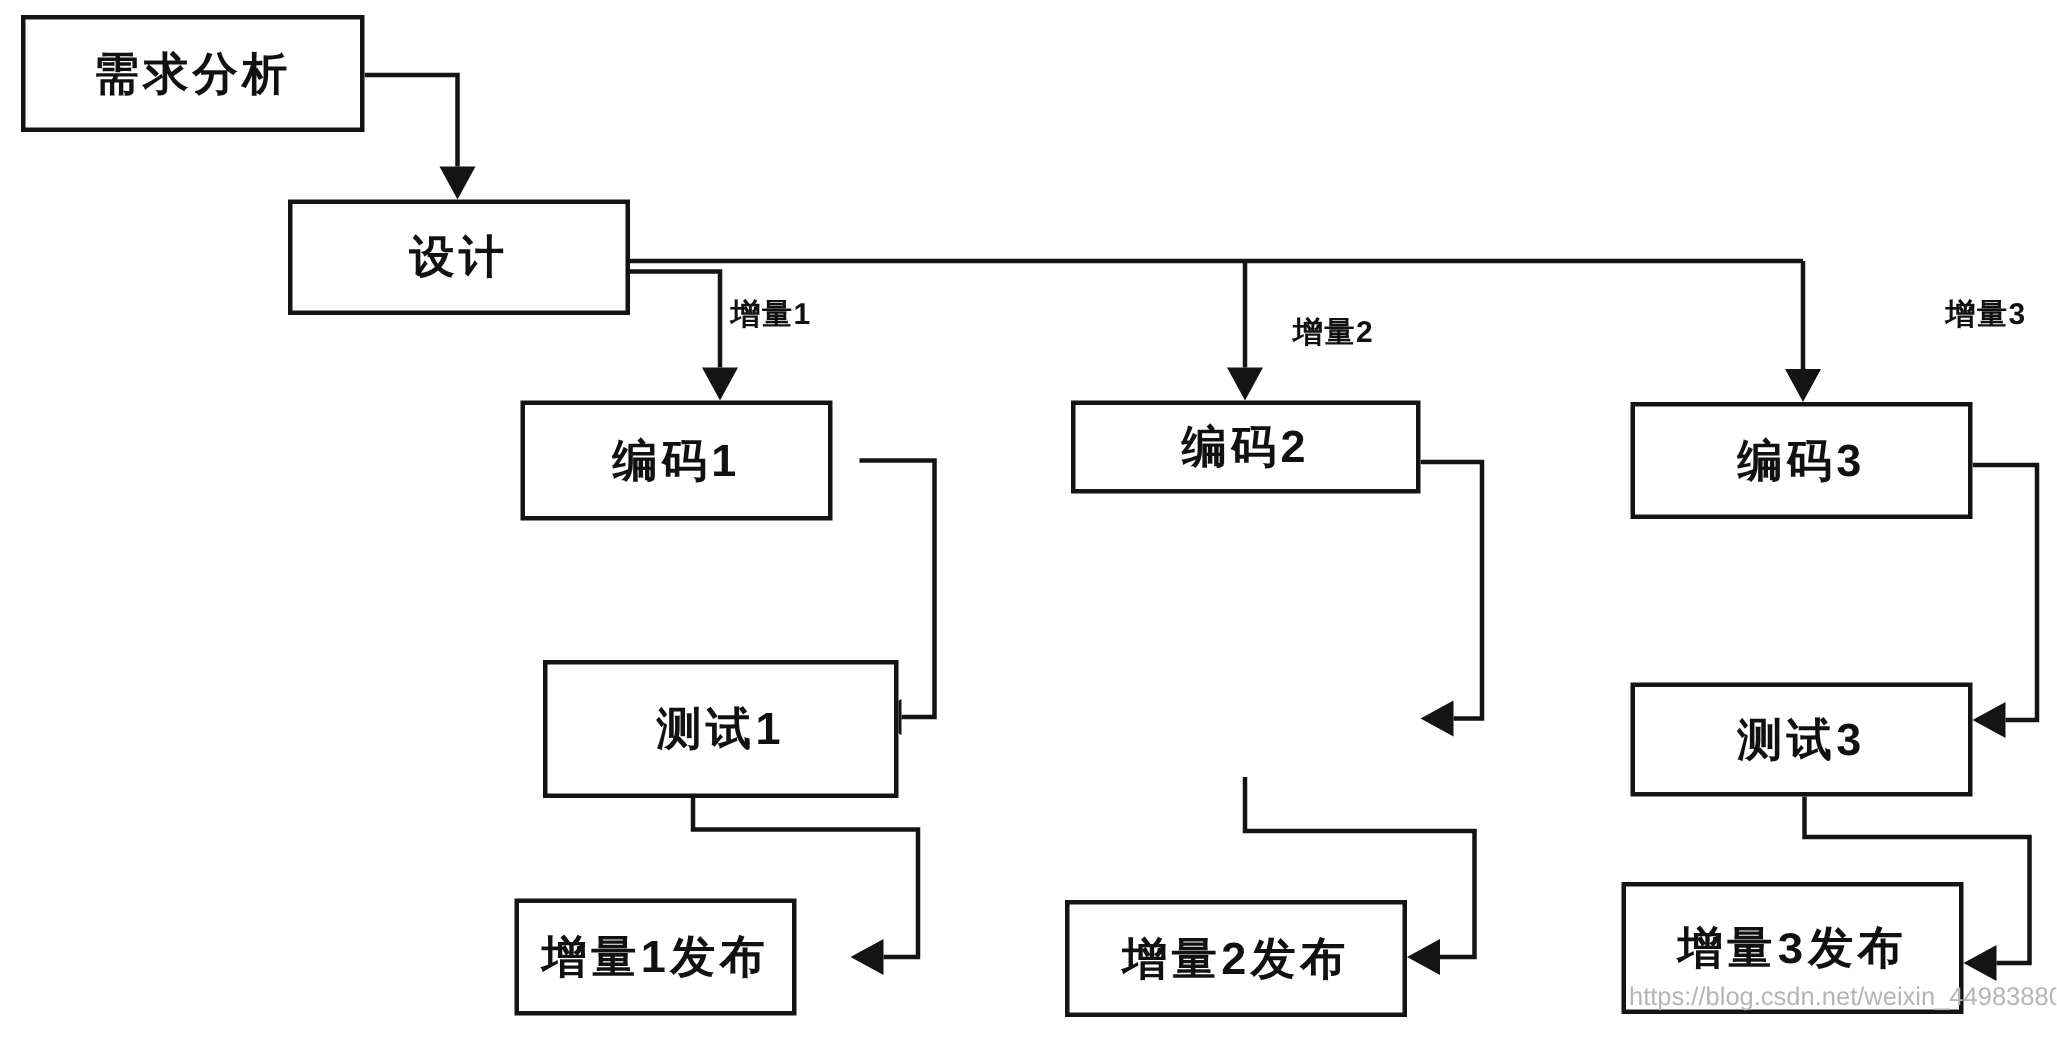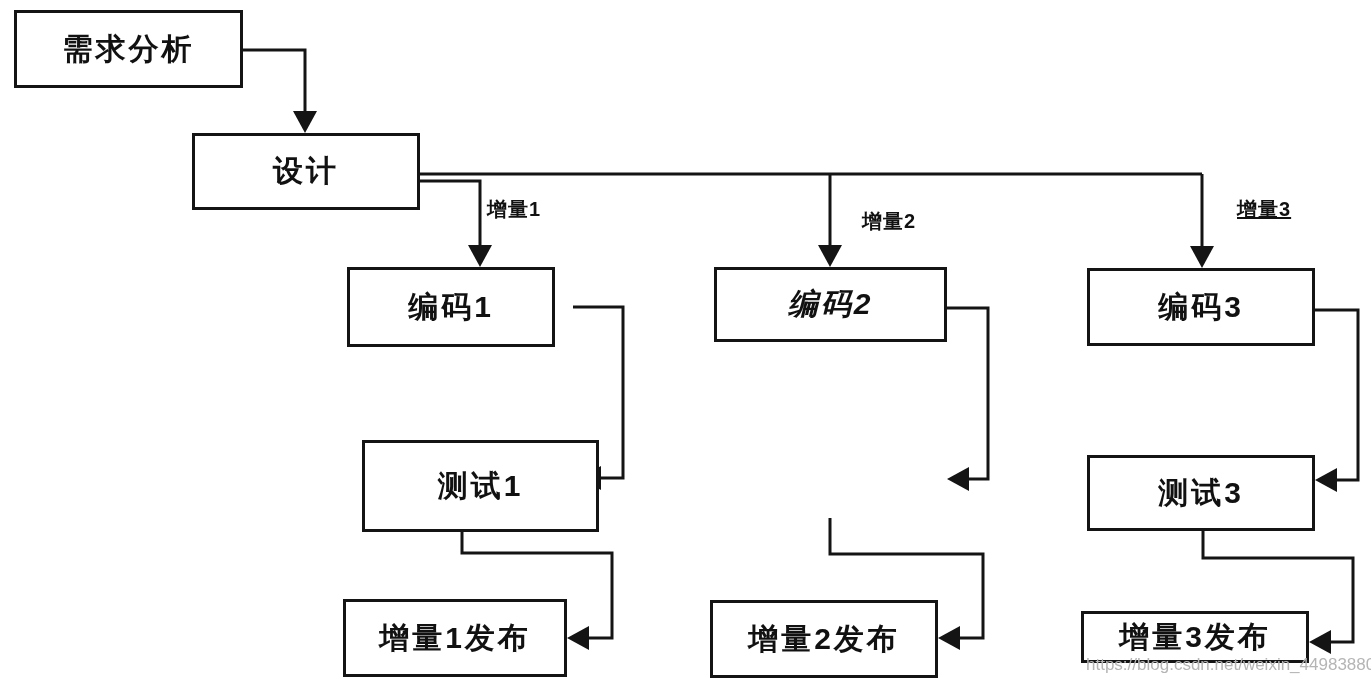--- a/index.html
+++ b/index.html
@@ -52,32 +52,32 @@
     font-size: 17px;
     color: #b5b5b5;
     z-index: 4;
     white-space: nowrap;
   }
 
   
   #n-req    { left: 14px;   top: 10px;  width: 229px; height: 78px; }
   #n-design { left: 192px;  top: 133px; width: 228px; height: 77px; }
   #n-code1  { left: 347px;  top: 267px; width: 208px; height: 80px; }
-  #n-code2  { left: 714px;  top: 267px; width: 233px; height: 75px; font-style: italic; }
+  #n-code2  { left: 714px;  top: 267px; width: 233px; height: 62px; }
   #n-code3  { left: 1087px; top: 268px; width: 228px; height: 78px; }
   #n-test1  { left: 362px;  top: 440px; width: 237px; height: 92px; }
   #n-test2  { left: 714px;  top: 441px; width: 233px; height: 77px; }
   #n-test3  { left: 1087px; top: 455px; width: 228px; height: 76px; }
-  #n-rel1   { left: 343px;  top: 599px; width: 224px; height: 78px; }
+  #n-rel1   { left: 343px;  top: 599px; width: 188px; height: 78px; }
   #n-rel2   { left: 710px;  top: 600px; width: 228px; height: 78px; text-align: center; }
-  #n-rel3   { left: 1081px; top: 611px; width: 228px; height: 52px; }
+  #n-rel3   { left: 1081px; top: 588px; width: 228px; height: 88px; font-family: Liberation Mono, monospace; }
 
   #lbl-inc1 { left: 487px;  top: 196px; }
   #lbl-inc2 { left: 862px;  top: 196px; margin-top: 12px; }
-  #lbl-inc3 { left: 1237px; top: 196px; text-decoration: underline; }
+  #lbl-inc3 { left: 1297px; top: 196px; }
 </style>
 </head>
 <body>
 
 <div class="stage">
 
   <svg class="wires" viewBox="0 0 1371 692" xmlns="http://www.w3.org/2000/svg">
     <g stroke="#141414" stroke-width="3" fill="none">
 
       <path d="M243,50 H305 V111"></path>

